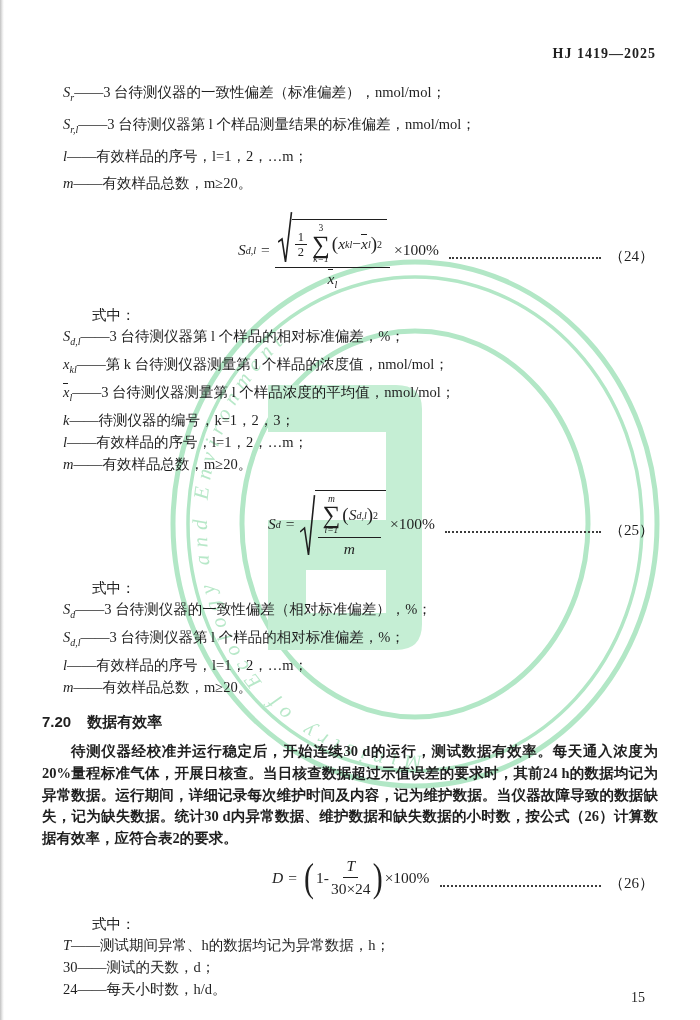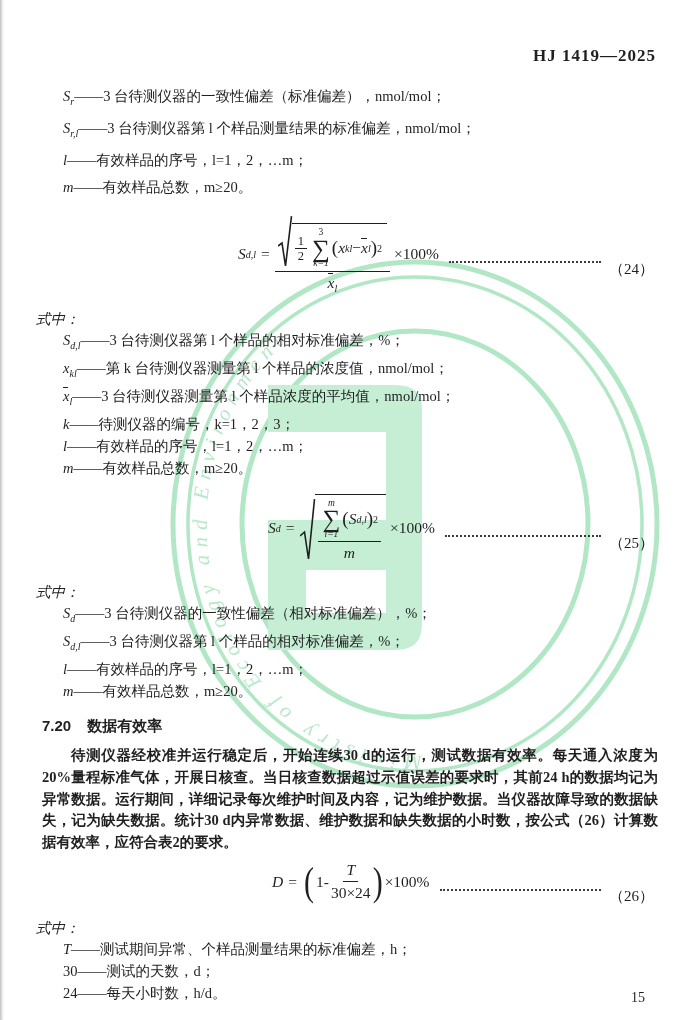--- a/index.html
+++ b/index.html
@@ -12,39 +12,39 @@
   .edge{position:absolute;left:0;top:0;bottom:0;width:4px;
     background:linear-gradient(90deg,#c2c2c2,#ececec 60%,#ffffff);z-index:2;}
   
   .wm{position:absolute;left:0;top:0;z-index:0;}
   .wm ellipse{fill:none;stroke:#b2e7c6;}
   .wm .glyph{fill:#c5eed4;}
   .wm .arct{fill:#b7e8c8;font-size:21px;letter-spacing:7px;
     font-family:"Liberation Serif",serif;font-style:italic;}
   
   .content{position:relative;z-index:1;}
-  .hdr{text-align:right;padding:46px 44px 0 16px;font-weight:bold;font-size:17px;letter-spacing:1px;}
+  .hdr{text-align:right;padding:46px 44px 0 16px;font-weight:bold;font-size:14px;letter-spacing:1px;}
   .defs{margin-left:63px;}
   .defs1{margin-top:17px;line-height:27px;}
   .defs2{line-height:22px;}
-  .lbl{margin-left:36px;font-style:italic;}
+  .lbl{margin-left:92px;}
   .var{font-style:italic;}
   .sub{font-size:10px;font-style:italic;vertical-align:-4px;}
   .sup{font-size:10px;vertical-align:7px;}
   .bar{position:relative;}
   .bar::after{content:"";position:absolute;left:0;right:1px;top:-1px;border-top:1.3px solid #1f1f1f;}
   
   .frow{display:flex;align-items:center;padding-right:46px;font-size:15.5px;}
   .f24{padding-left:238px;margin-top:10px;height:86px;}
   .f25{padding-left:268px;margin-top:10px;height:78px;}
   .f26{padding-left:272px;margin-top:2px;height:52px;}
   .eq{padding:0 5px;}
   .mult{padding-left:4px;}
   .lead{flex:1;border-bottom:2.4px dotted #3c3c3c;height:2px;margin:0 8px 0 10px;position:relative;top:7px;}
-  .fnum{font-size:15px;position:relative;top:15px;}
+  .fnum{font-size:15px;position:relative;top:6px;}
   .frac{display:inline-flex;flex-direction:column;align-items:center;text-align:center;}
   .frac > .top{border-bottom:1.4px solid #1f1f1f;padding:0 3px 2px 3px;display:inline-flex;align-items:center;}
   .frac > .bot{padding-top:2px;}
   .sfrac{display:inline-flex;flex-direction:column;align-items:center;font-size:12.5px;line-height:1.15;margin-right:3px;}
   .sfrac .sn{border-bottom:1.2px solid #1f1f1f;padding:0 3px;}
   .sum{display:inline-flex;flex-direction:column;align-items:center;line-height:1;margin:0 2px;}
   .sum .lim{font-size:9.5px;font-style:italic;}
   .sum .sig{font-size:25px;line-height:.85;}
   .sqrtbox{display:inline-flex;align-items:flex-end;}
   .radicand{border-top:1.5px solid #1f1f1f;display:inline-flex;align-items:center;padding:4px 5px 0 3px;}
@@ -190,20 +190,20 @@
         <span class="bot">30×24</span>
       </span>
       <span class="bigp">)</span>
       <span class="mult" style="padding-left:0">×100%</span>
       <span class="lead"></span>
       <span class="fnum">（26）</span>
     </div>
 
     <div class="lbl" style="margin-top:11px">式中：</div>
     <div class="defs defs2">
-      <div><span class="var">T</span><span>——测试期间异常、个样品测量结果的标准偏差，h；</span></div>
+      <div><span class="var">T</span><span>——测试期间异常、h的数据均记为异常数据，h；</span></div>
       <div><span>30</span><span>——测试的天数，d；</span></div>
       <div><span>24</span><span>——每天小时数，h/d。</span></div>
     </div>
   </div>
 
   <div class="pageno">15</div>
 </div>
 
 </body></html>

